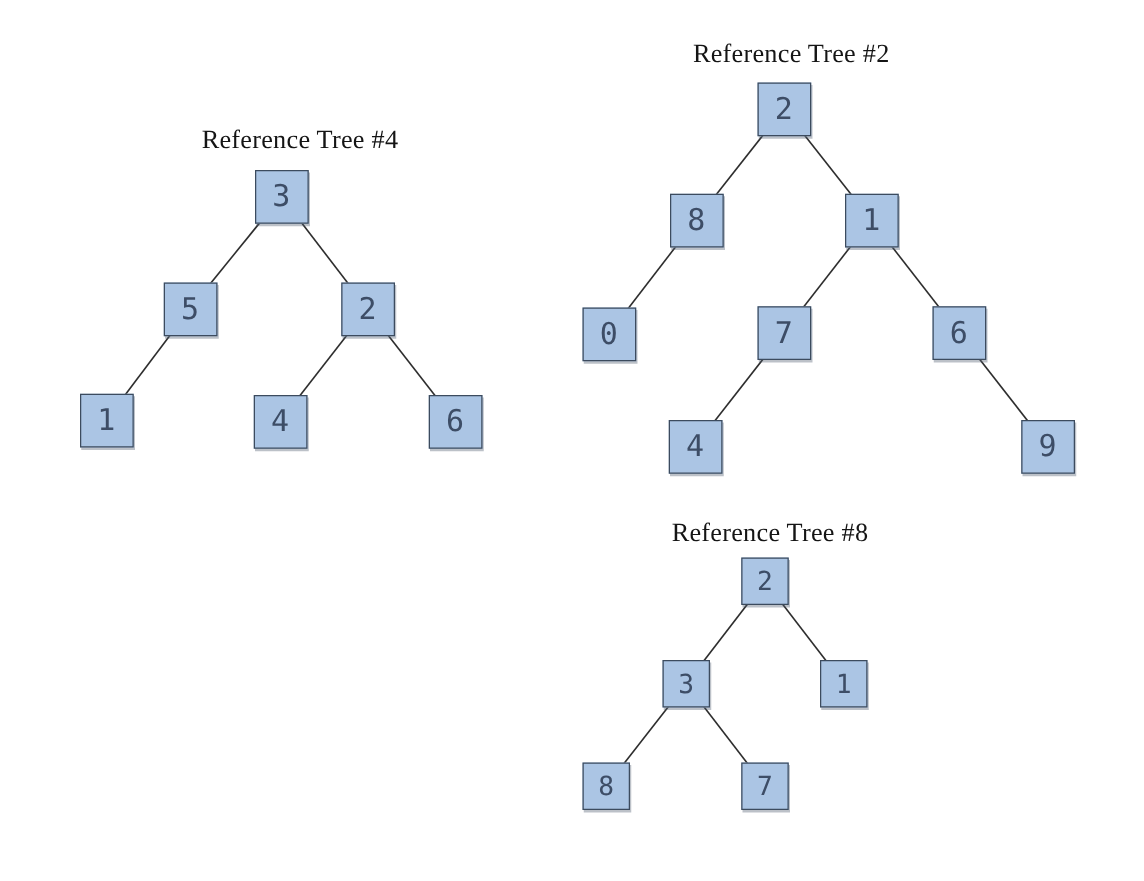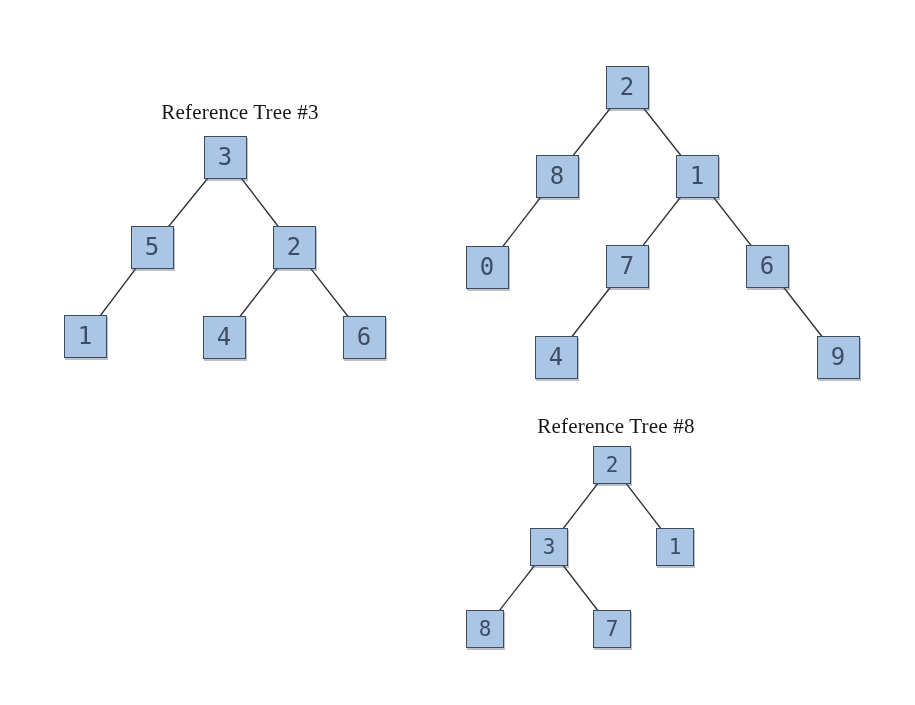--- a/index.html
+++ b/index.html
@@ -56,39 +56,40 @@
       <line x1="557" y1="176" x2="487" y2="267" stroke="#2e2e2e" stroke-width="1.3"></line>
       <line x1="697" y1="176" x2="627" y2="266" stroke="#2e2e2e" stroke-width="1.3"></line>
       <line x1="697" y1="176" x2="767" y2="266" stroke="#2e2e2e" stroke-width="1.3"></line>
       <line x1="627" y1="266" x2="556" y2="357" stroke="#2e2e2e" stroke-width="1.3"></line>
       <line x1="767" y1="266" x2="838" y2="357" stroke="#2e2e2e" stroke-width="1.3"></line>
       <line x1="612" y1="465" x2="549" y2="547" stroke="#2e2e2e" stroke-width="1.3"></line>
       <line x1="612" y1="465" x2="675" y2="547" stroke="#2e2e2e" stroke-width="1.3"></line>
       <line x1="549" y1="547" x2="485" y2="629" stroke="#2e2e2e" stroke-width="1.3"></line>
       <line x1="549" y1="547" x2="612" y2="629" stroke="#2e2e2e" stroke-width="1.3"></line>
     </svg>
-<div class="tree-title" style="left: 240px; top: 112px;">Reference Tree #3</div>
+<div class="tree-title" style="left: 240px; top: 112px;">Reference Tree #4</div>
     <div class="node" style="width: 43px; height: 43px; left: 203.5px; top: 135.5px; font-size: 24px;">
       <span>3</span>
     </div>
     <div class="node" style="width: 43px; height: 43px; left: 130.5px; top: 225.5px; font-size: 24px;">
       <span>5</span>
     </div>
     <div class="node" style="width: 43px; height: 43px; left: 272.5px; top: 225.5px; font-size: 24px;">
       <span>2</span>
     </div>
     <div class="node" style="width: 43px; height: 43px; left: 63.5px; top: 314.5px; font-size: 24px;">
       <span>1</span>
     </div>
     <div class="node" style="width: 43px; height: 43px; left: 202.5px; top: 315.5px; font-size: 24px;">
       <span>4</span>
     </div>
     <div class="node" style="width: 43px; height: 43px; left: 342.5px; top: 315.5px; font-size: 24px;">
       <span>6</span>
     </div>
+    <div class="tree-title" style="left: 633px; top: 43px;">Reference Tree #2</div>
     <div class="node" style="width: 43px; height: 43px; left: 605.5px; top: 65.5px; font-size: 24px;">
       <span>2</span>
     </div>
     <div class="node" style="width: 43px; height: 43px; left: 535.5px; top: 154.5px; font-size: 24px;">
       <span>8</span>
     </div>
     <div class="node" style="width: 43px; height: 43px; left: 675.5px; top: 154.5px; font-size: 24px;">
       <span>1</span>
     </div>
     <div class="node" style="width: 43px; height: 43px; left: 465.5px; top: 245.5px; font-size: 24px;">

